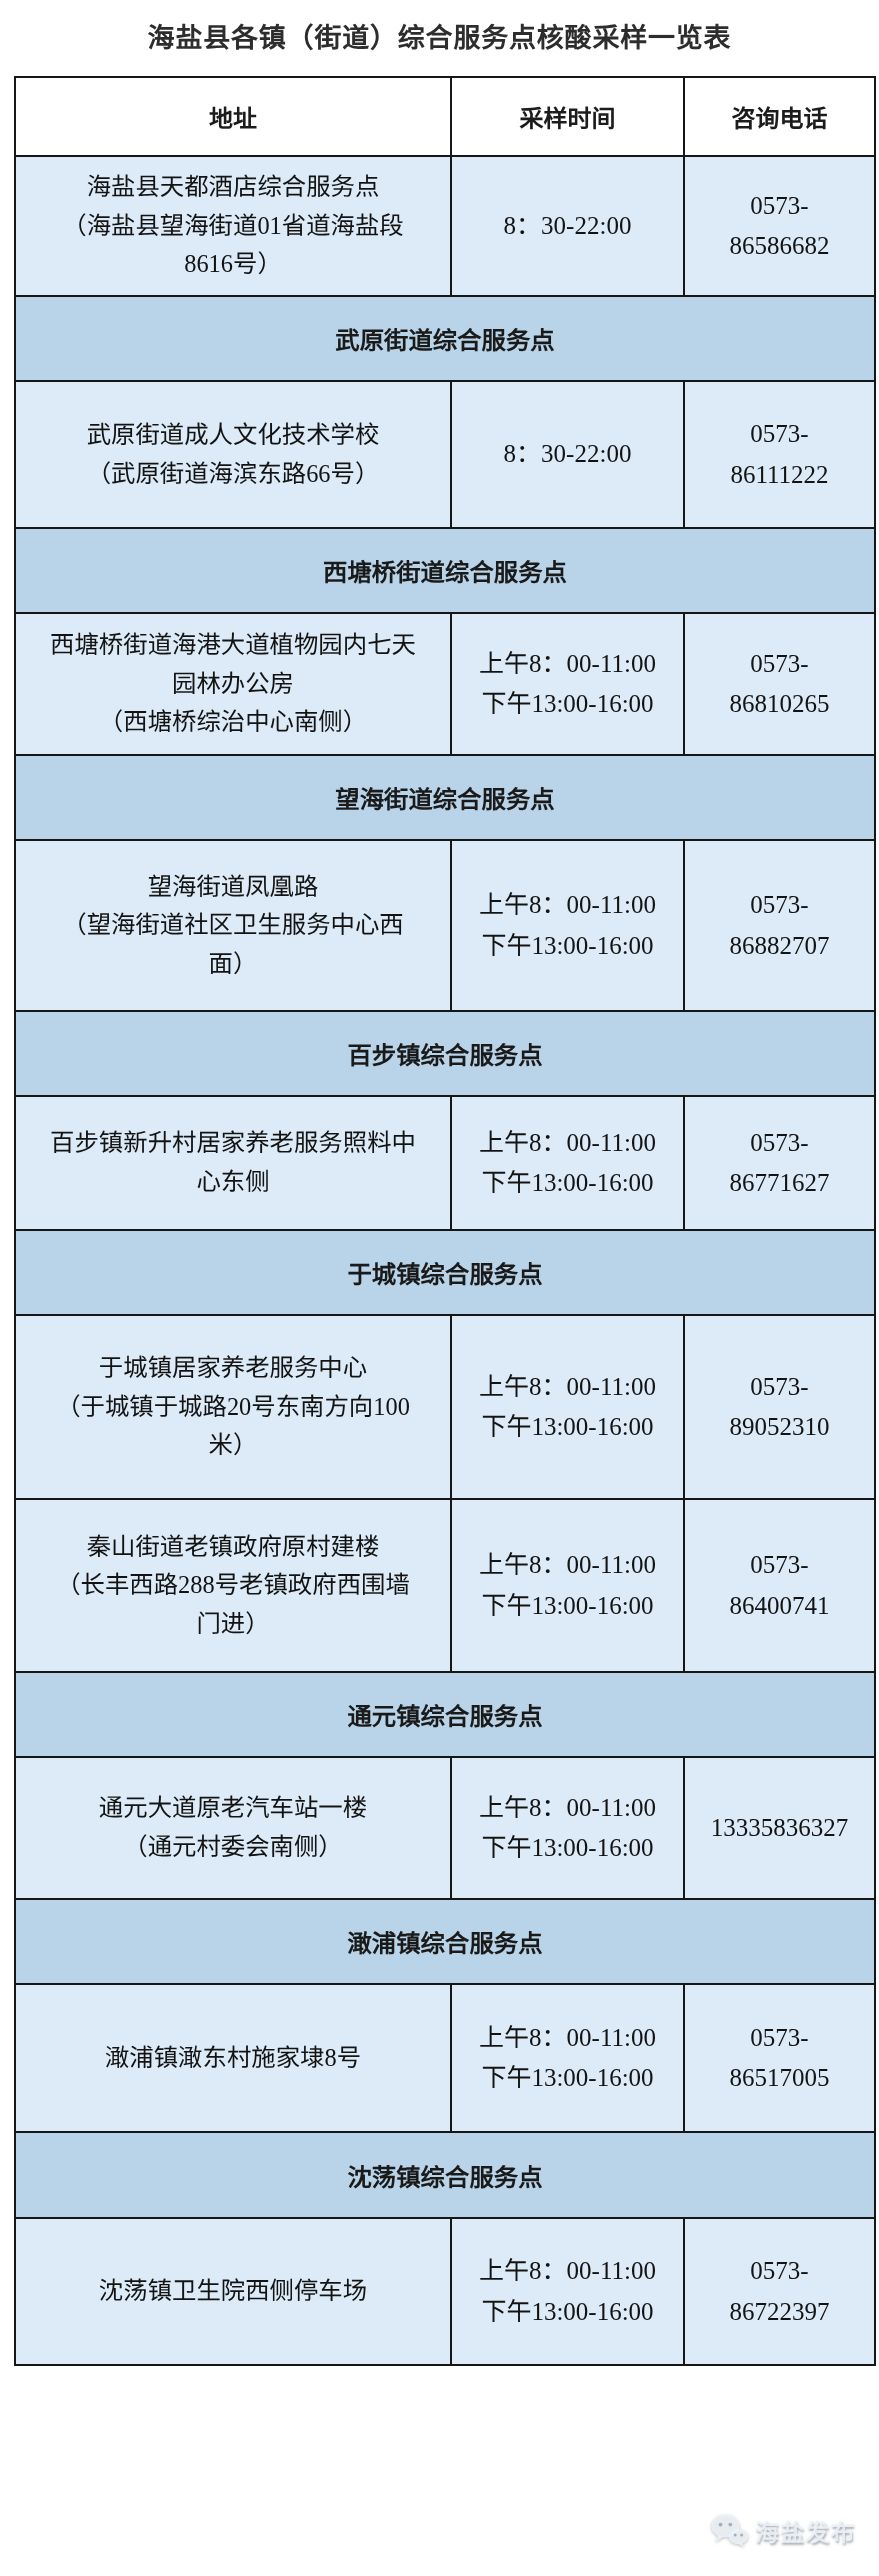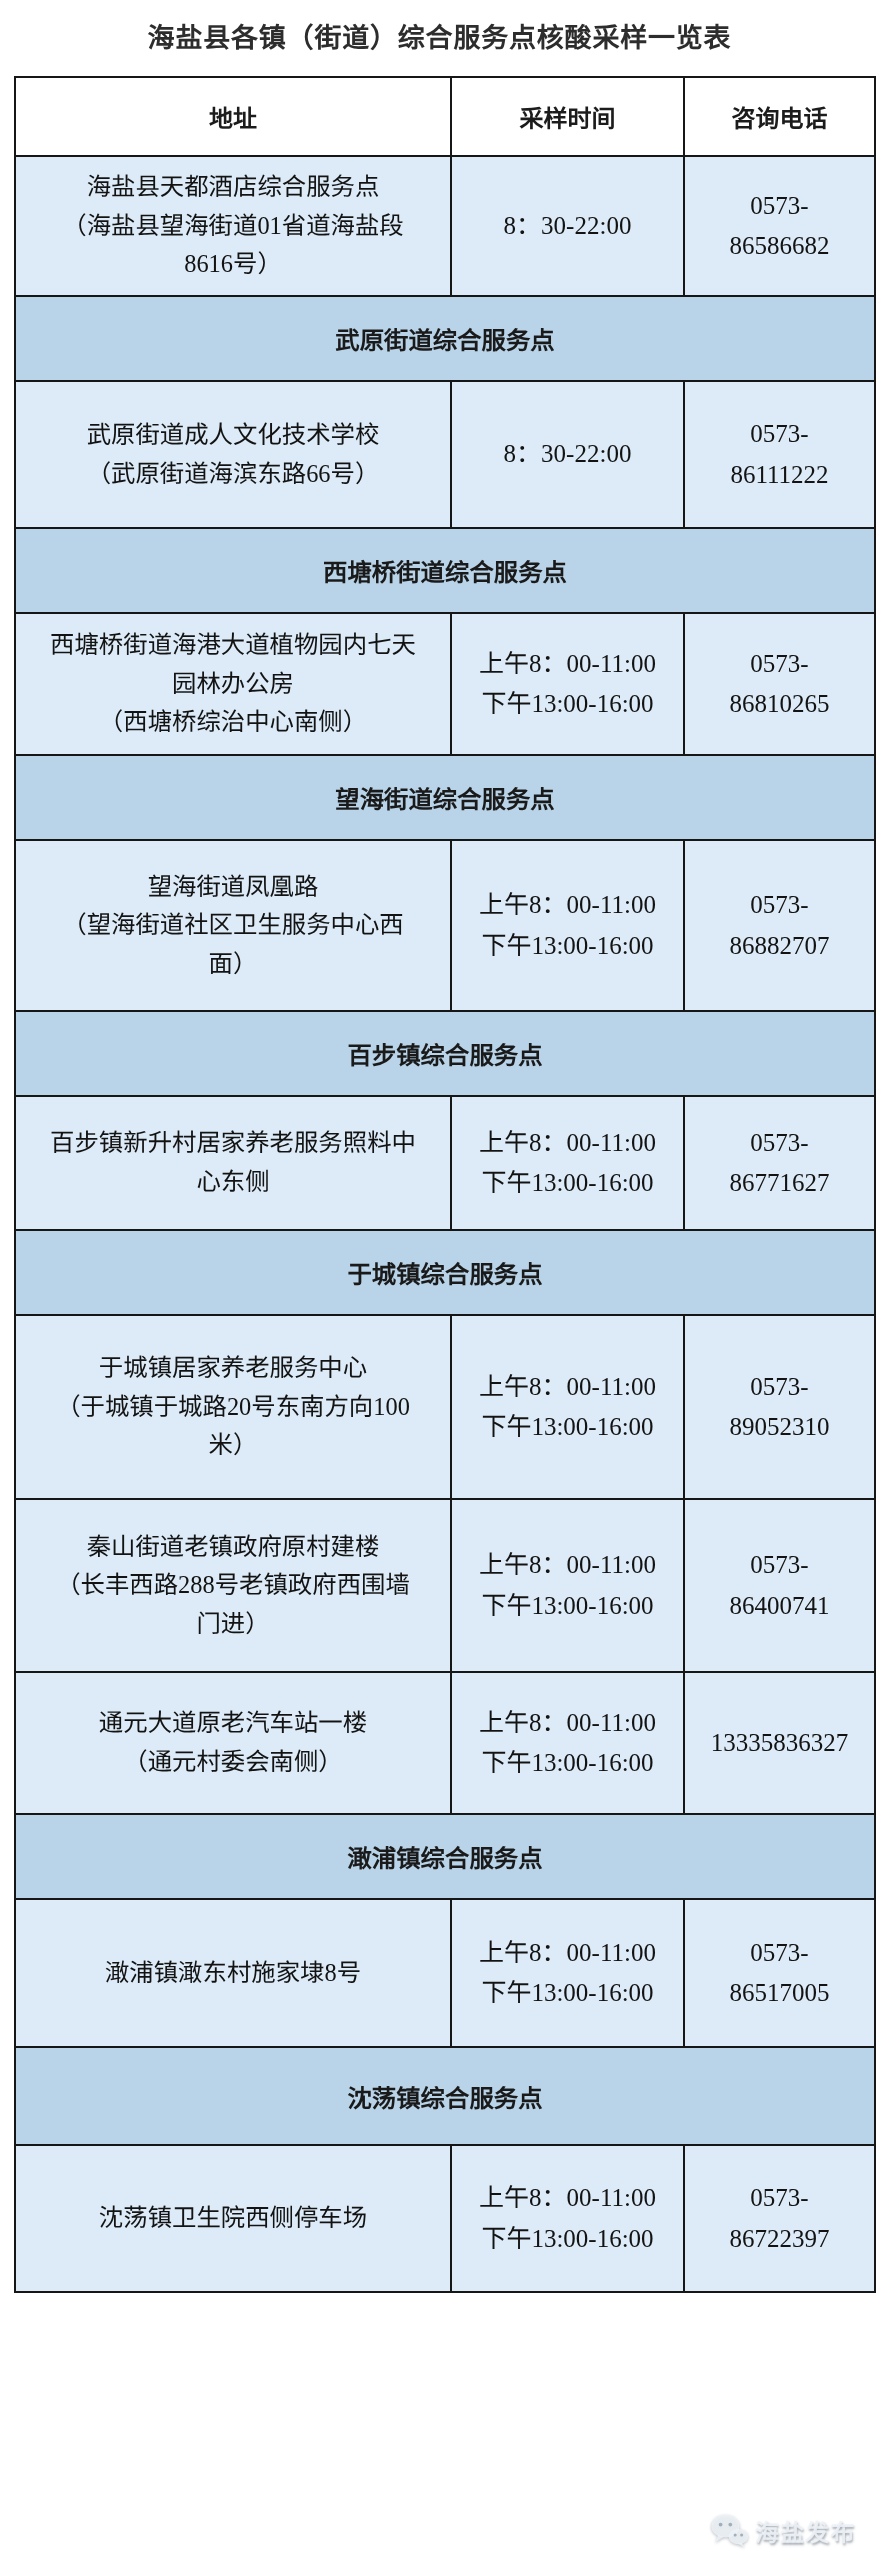--- a/index.html
+++ b/index.html
@@ -157,40 +157,43 @@
       <tr class="site-row" style="height:173px">
         <td class="address-cell">秦山街道老镇政府原村建楼
 （长丰西路288号老镇政府西围墙
 门进）</td>
         <td class="time-cell">上午8：00-11:00
 下午13:00-16:00</td>
         <td class="phone-cell">0573-
 86400741</td>
       </tr>
 
+      <tr class="section-row" style="height:85px">
+        <td class="section-cell" colspan="3">通元镇综合服务点</td>
+      </tr>
       <tr class="site-row" style="height:142px">
         <td class="address-cell">通元大道原老汽车站一楼
 （通元村委会南侧）</td>
         <td class="time-cell">上午8：00-11:00
 下午13:00-16:00</td>
         <td class="phone-cell">13335836327</td>
       </tr>
 
       <tr class="section-row" style="height:85px">
         <td class="section-cell" colspan="3">澉浦镇综合服务点</td>
       </tr>
       <tr class="site-row" style="height:148px">
         <td class="address-cell">澉浦镇澉东村施家埭8号</td>
         <td class="time-cell">上午8：00-11:00
 下午13:00-16:00</td>
         <td class="phone-cell">0573-
 86517005</td>
       </tr>
 
-      <tr class="section-row" style="height:98px">
+      <tr class="section-row" style="height:86px">
         <td class="section-cell" colspan="3">沈荡镇综合服务点</td>
       </tr>
       <tr class="site-row" style="height:147px">
         <td class="address-cell">沈荡镇卫生院西侧停车场</td>
         <td class="time-cell">上午8：00-11:00
 下午13:00-16:00</td>
         <td class="phone-cell">0573-
 86722397</td>
       </tr>
 

